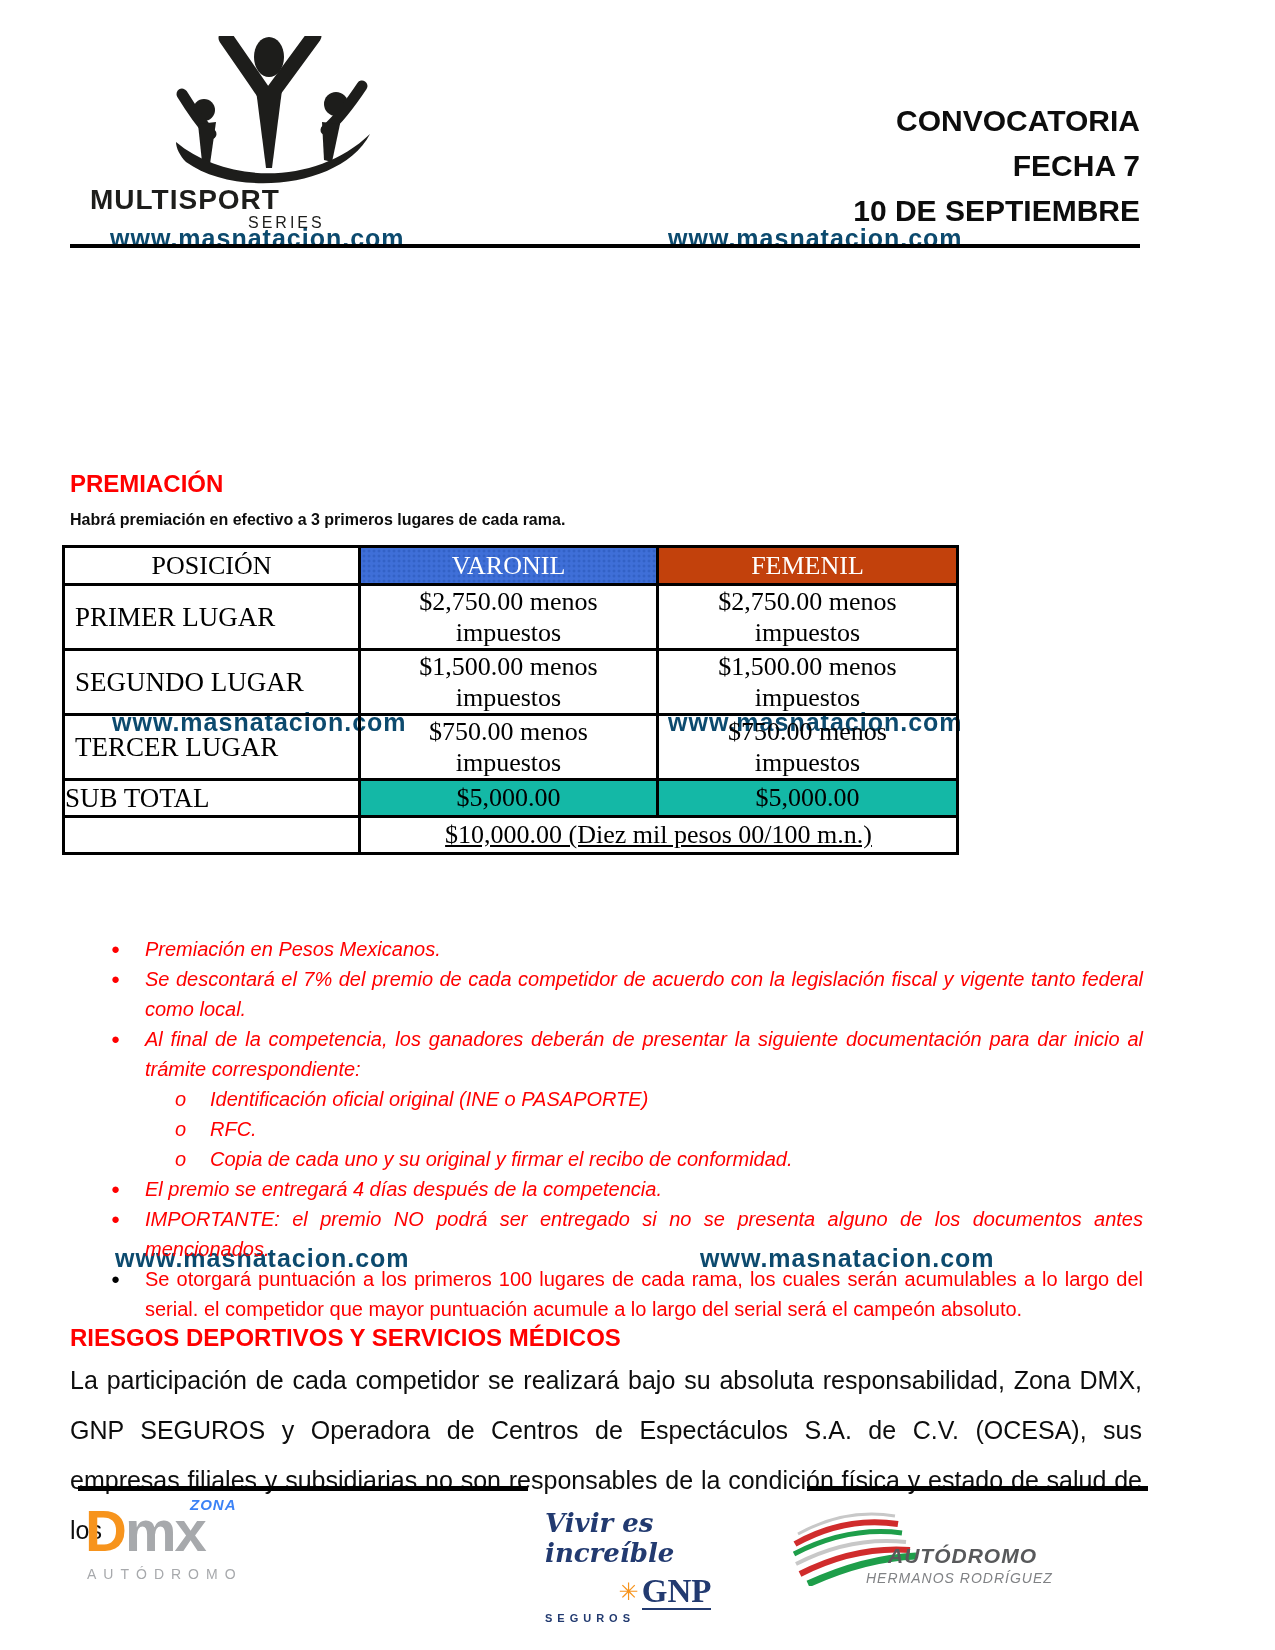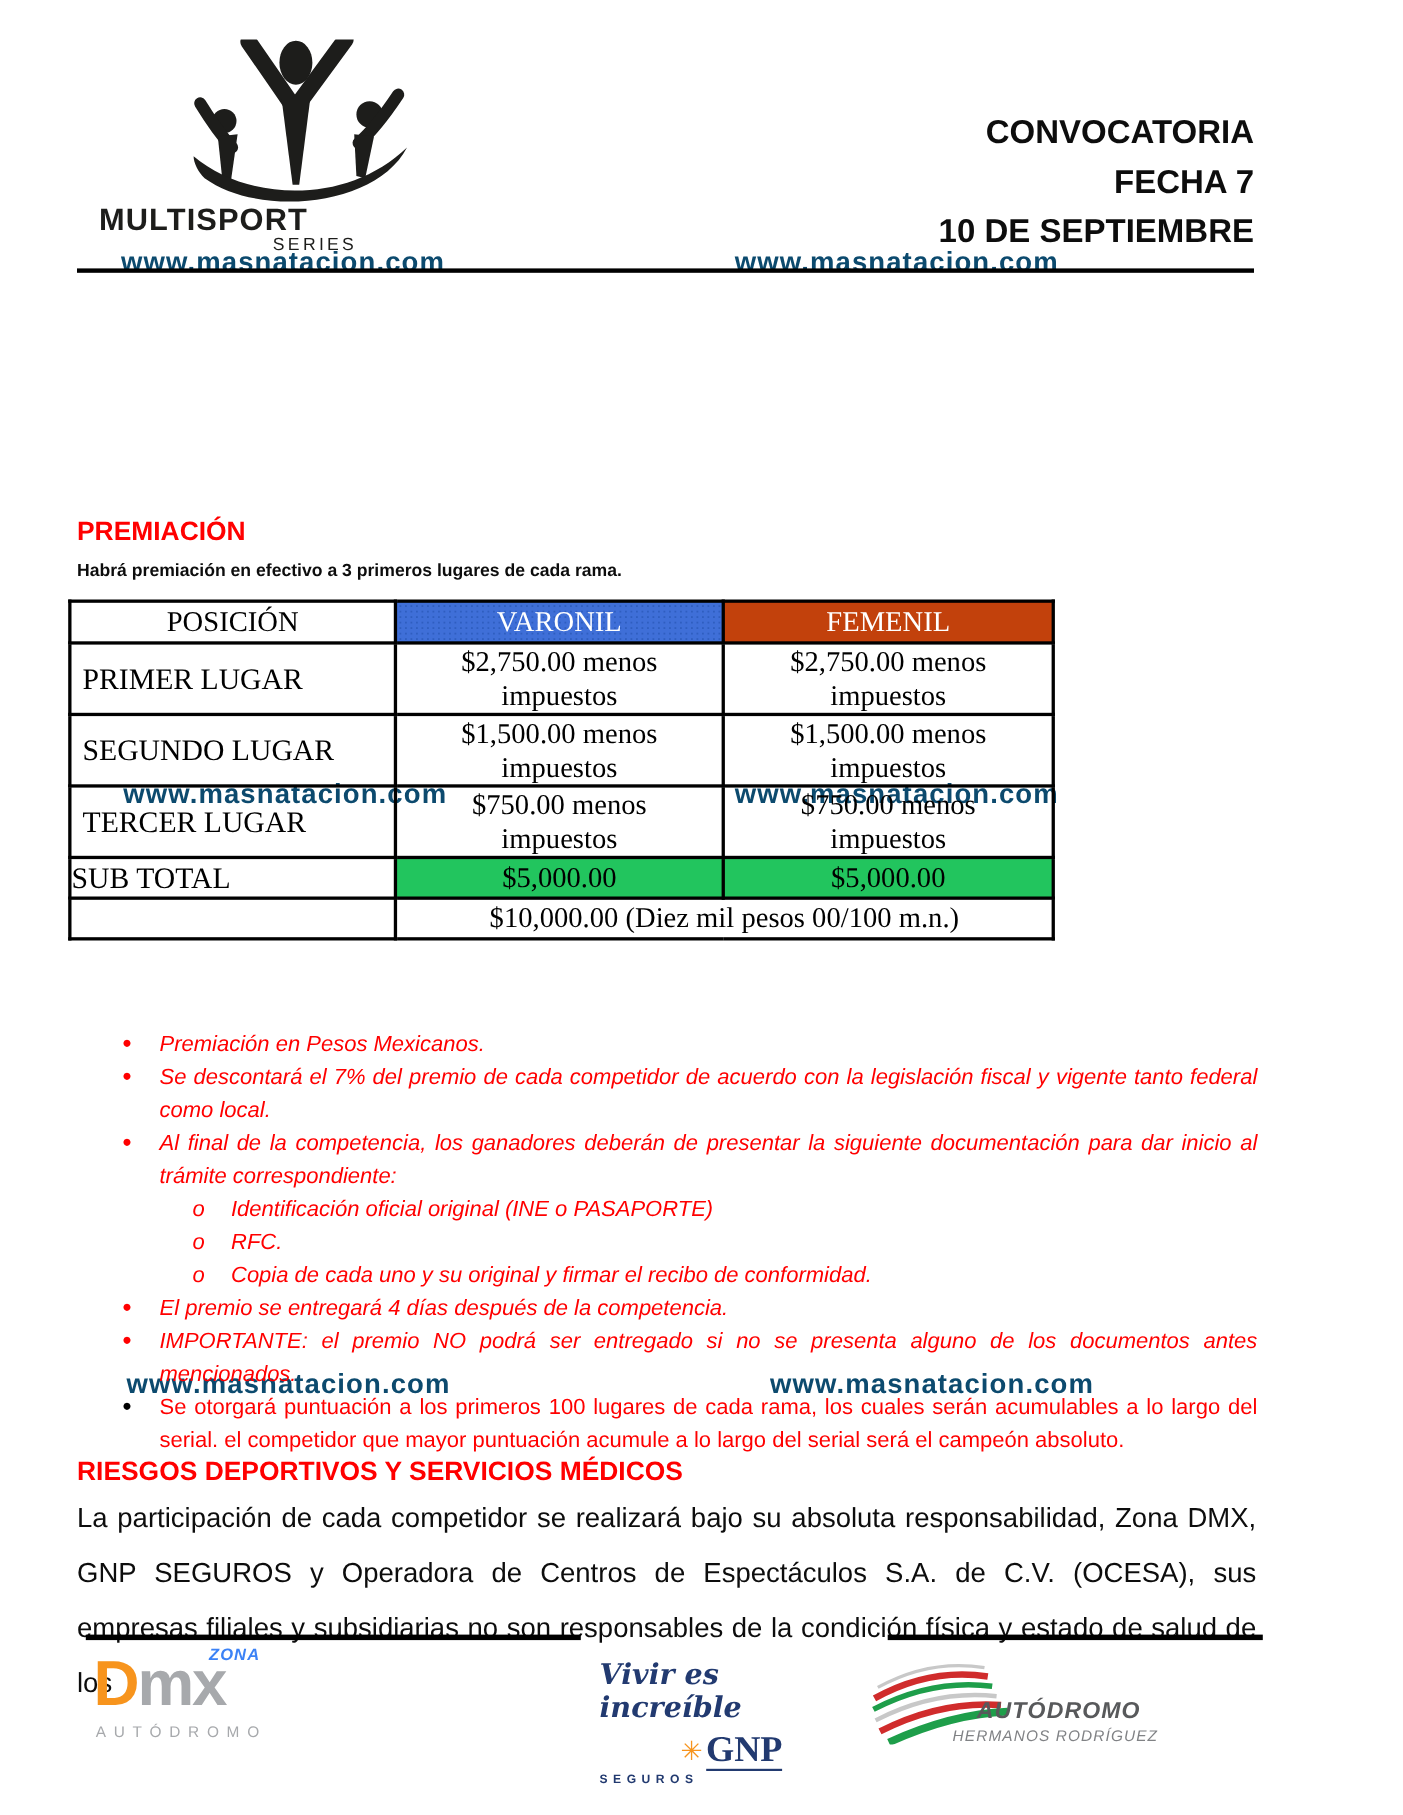--- a/index.html
+++ b/index.html
@@ -53,22 +53,22 @@
     background:#3f6fd8; color:#fff;
     background-image:radial-gradient(#2f5ec0 1.2px, transparent 1.2px);
     background-size:5px 5px;
   }
   th.femenil { background:#c2410c; color:#fff; }
   tr.datarow { height:65px; }
   tr.datarow td.pos { text-align:left; padding-left:10px; font-size:27px; }
   td.money div { line-height:31px; }
   tr.subtotal { height:37px; }
   tr.subtotal td.pos { text-align:left; padding-right:10px; font-size:27px; }
-  td.graycell { background:#22c55e;margin-top:38px; }
-  tr.totalrow { height:37px; }
+  td.graycell { background:#14b8a6;margin-top:38px; }
+  tr.totalrow { height:37px;text-decoration:underline; }
 
   
   .bullets { position:absolute; left:105px; top:934px; width:1038px; z-index:1; }
   .bullet {
     position:relative; padding-left:40px; text-align:justify;
     color:#ff0000; font-style:italic; font-size:20px; line-height:30px;
   }
   .bullet .dot { position:absolute; left:6px; top:0; font-style:normal; font-size:15px; color:#ff0000; }
   .subbullet {
     position:relative; padding-left:105px; color:#ff0000;

